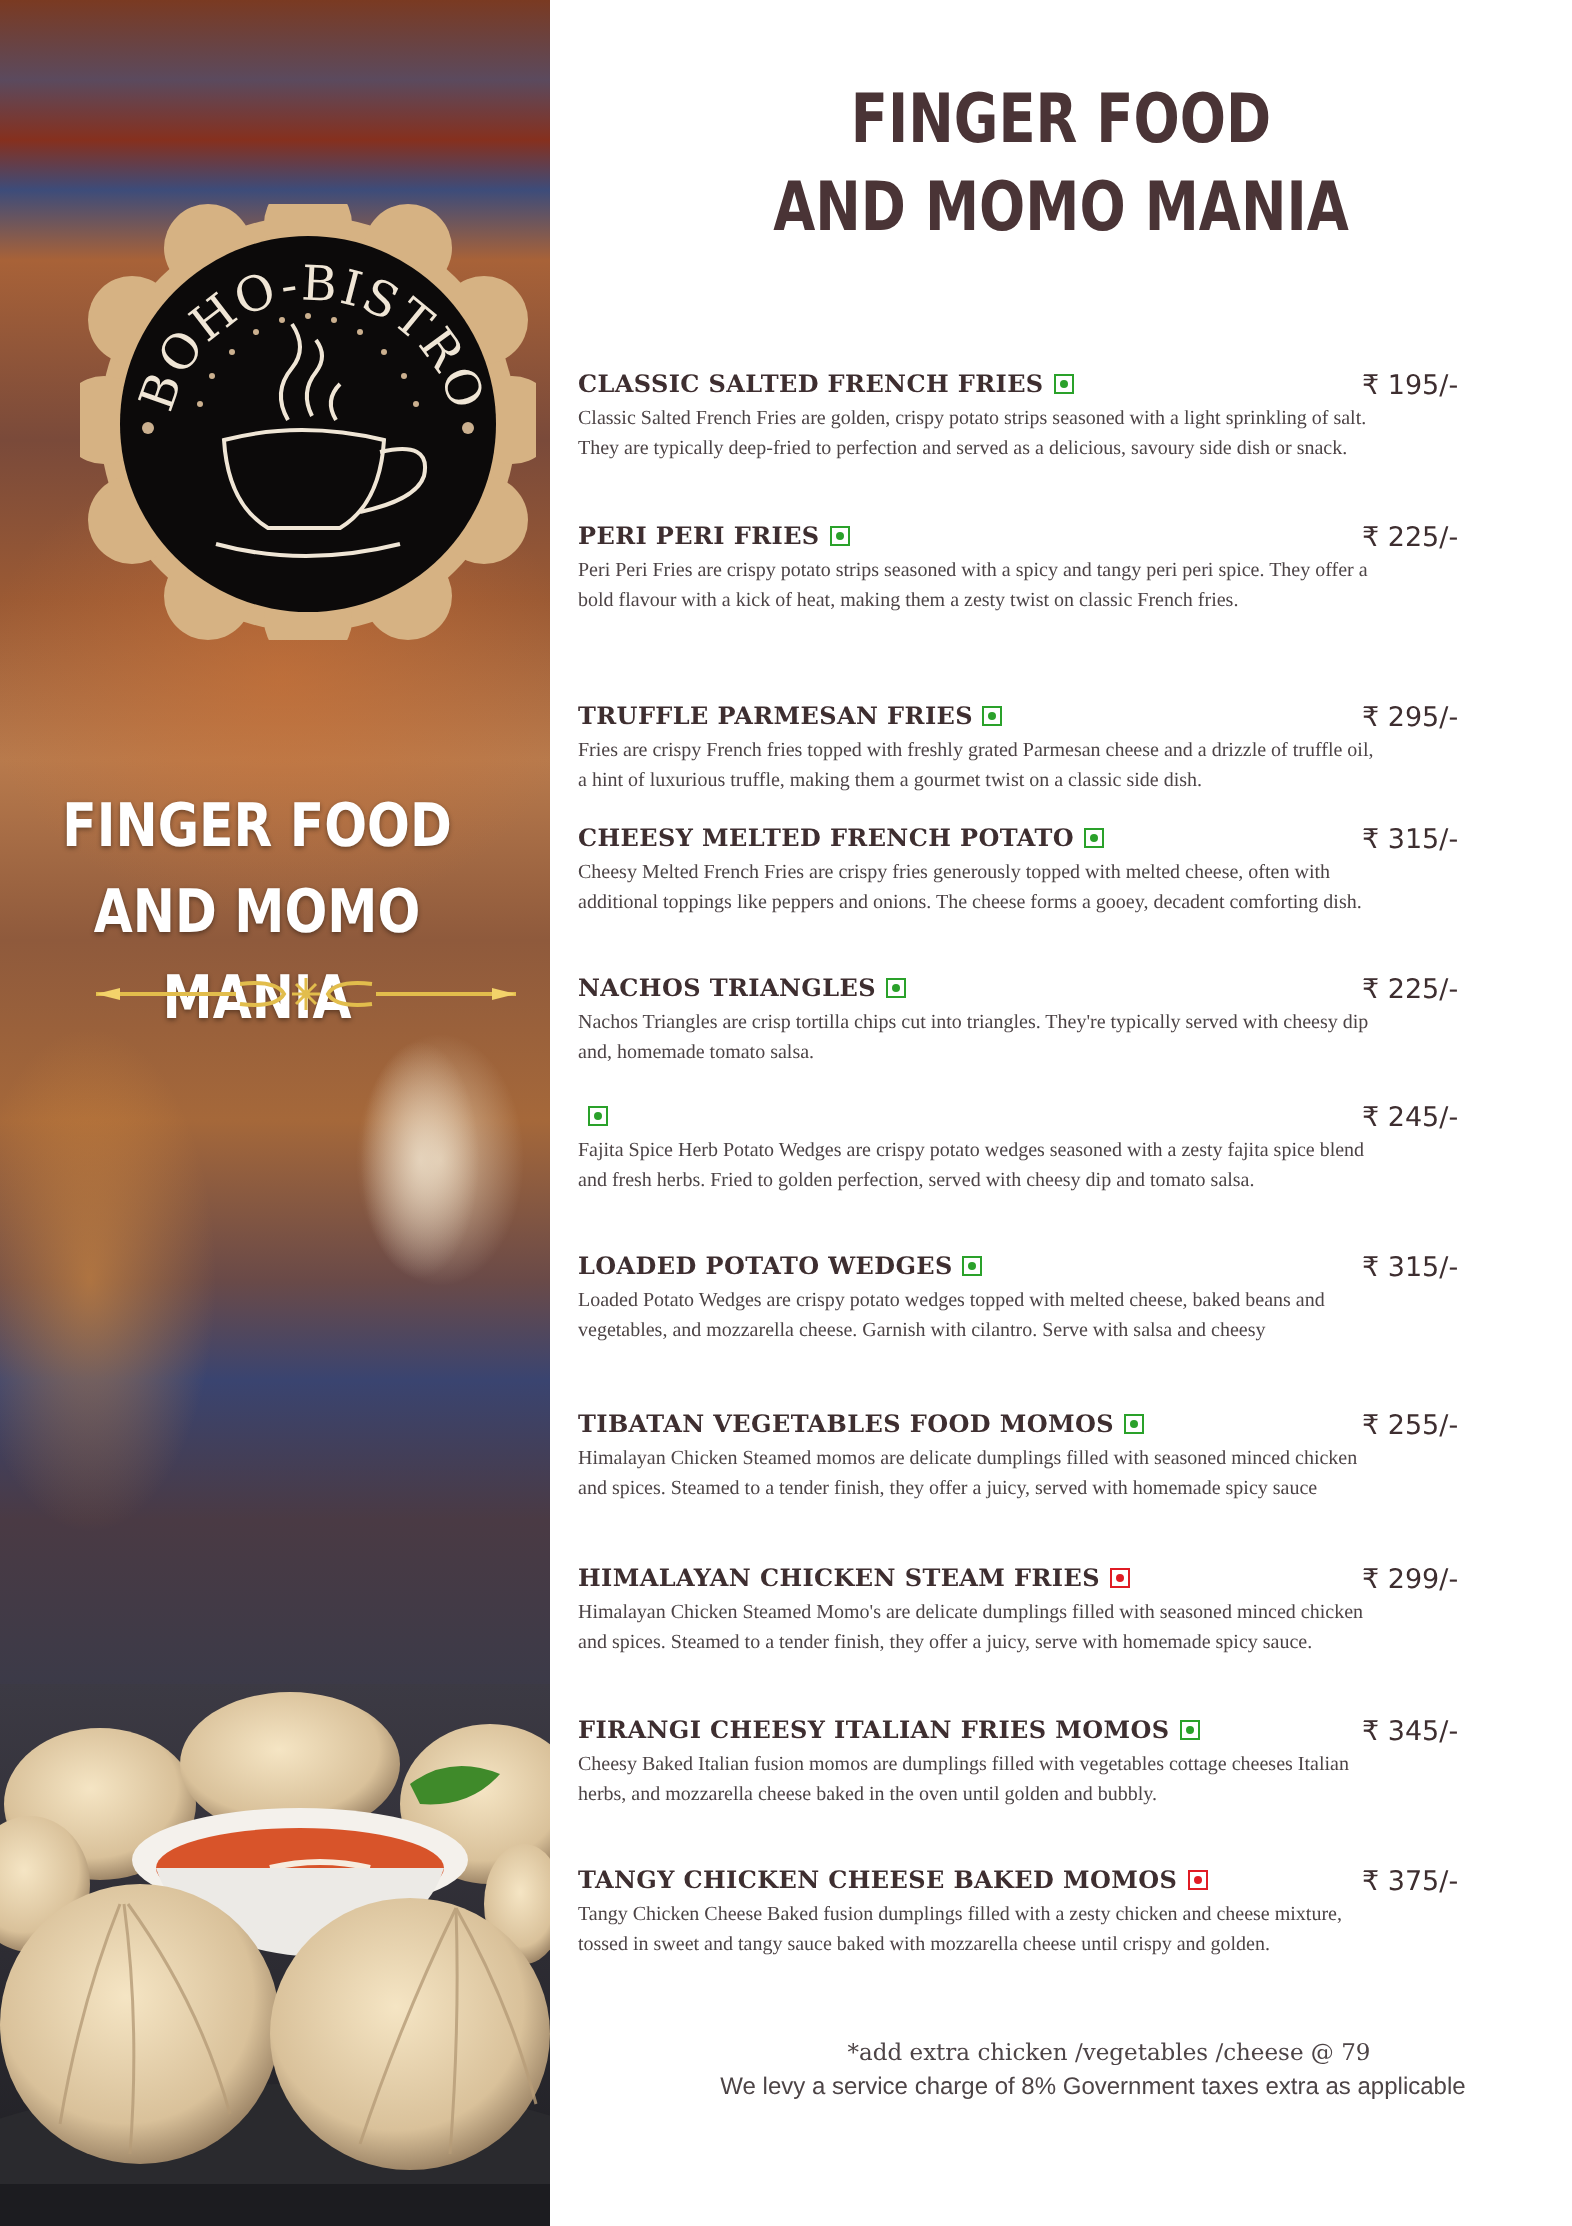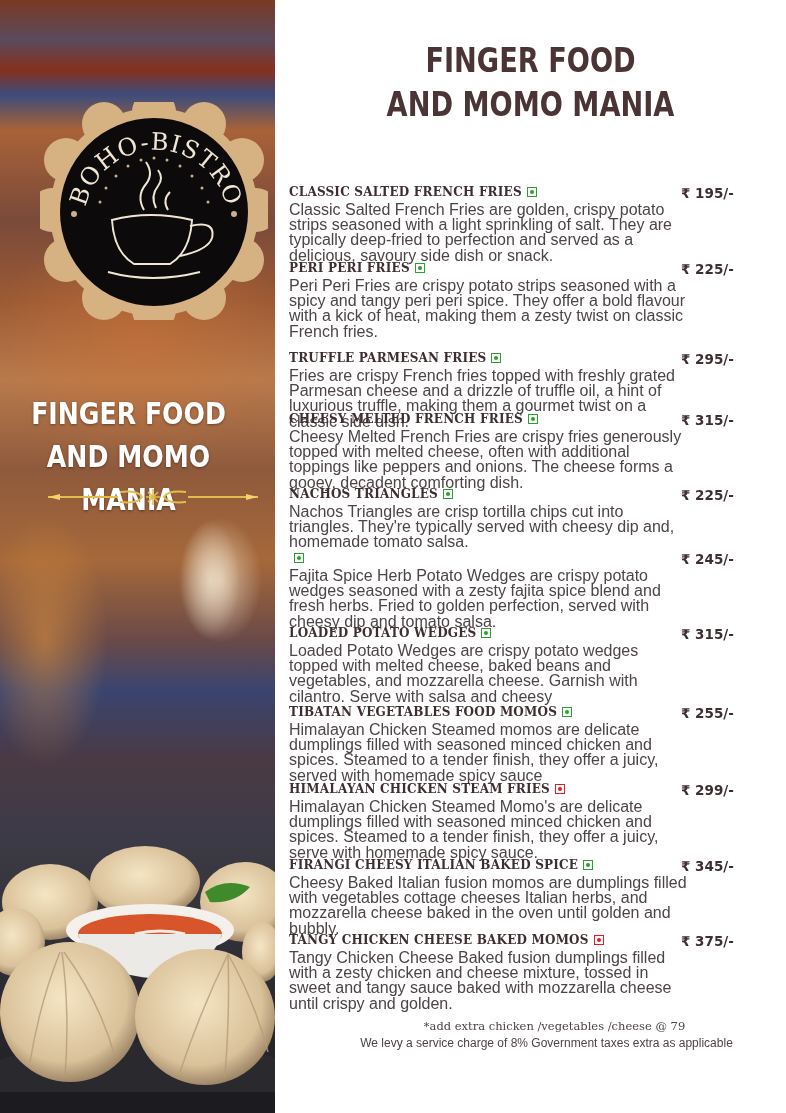--- a/index.html
+++ b/index.html
@@ -38,25 +38,25 @@
     font-family:"DejaVu Serif", serif; font-weight:bold; color:#3e2e30;
     font-size:12px; letter-spacing:0.2px; white-space:nowrap; display:inline-block; vertical-align:top;
   }
   .diet-mark {
     display:inline-block; width:8px; height:8px; border:1px solid; position:relative; margin-left:5px; top:2px; vertical-align:top;
   }
   .diet-mark::after { content:""; position:absolute; left:2px; top:2px; width:4px; height:4px; border-radius:50%; background:currentColor; }
   .diet-veg { color:#2aa12a; border-color:#2aa12a; }
   .diet-nonveg { color:#e01b24; border-color:#e01b24; }
   .item-price {
-    position:absolute; left:392px; top:0; font-family:"DejaVu Sans", sans-serif; font-weight:bold;
+    position:absolute; left:392px; top:0; font-family:"DejaVu Sans", sans-serif; font-weight:normal;
     color:#3e2e30; font-size:13.5px; white-space:nowrap;
   }
   .item-desc {
-    font-family:Liberation Sans, sans-serif; color:#4d4446; font-size:16px; line-height:15.2px; width:400px; margin-top:0px;
+    font-family:Liberation Serif, serif; color:#4d4446; font-size:10px; line-height:15.2px; width:400px; margin-top:0px;
   }
   .footnote { position:absolute; left:0; width:511px; text-align:center; color:#4d4446; }
   .fn1 { top:1019px; font-family:"DejaVu Serif", serif; font-size:11.5px; left:24px; }
   .fn2 { top:1036px; font-family:"Liberation Sans", sans-serif; font-size:12px; left:16px; }
 </style>
 </head>
 <body>
 
 <div class="left">
   <div class="warm-window"></div>
@@ -187,21 +187,21 @@
     <div class="item-head"><span class="item-name">PERI PERI FRIES</span><span class="diet-mark diet-veg"></span><span class="item-price">₹ 225/-</span></div>
     <div class="item-desc">Peri Peri Fries are crispy potato strips seasoned with a spicy and tangy peri peri spice. They offer a bold flavour with a kick of heat, making them a zesty twist on classic French fries.</div>
   </div>
 
   <div class="item" style="top:351px">
     <div class="item-head"><span class="item-name">TRUFFLE PARMESAN FRIES</span><span class="diet-mark diet-veg"></span><span class="item-price">₹ 295/-</span></div>
     <div class="item-desc">Fries are crispy French fries topped with freshly grated Parmesan cheese and a drizzle of truffle oil, a hint of luxurious truffle, making them a gourmet twist on a classic side dish.</div>
   </div>
 
   <div class="item" style="top:412px">
-    <div class="item-head"><span class="item-name">CHEESY MELTED FRENCH FRIES</span><span class="diet-mark diet-veg"></span><span class="item-price">₹ 315/-</span></div>
+    <div class="item-head"><span class="item-name">CHEESY MELTED FRENCH POTATO</span><span class="diet-mark diet-veg"></span><span class="item-price">₹ 315/-</span></div>
     <div class="item-desc">Cheesy Melted French Fries are crispy fries generously topped with melted cheese, often with additional toppings like peppers and onions. The cheese forms a gooey, decadent comforting dish.</div>
   </div>
 
   <div class="item" style="top:487px">
     <div class="item-head"><span class="item-name">NACHOS TRIANGLES</span><span class="diet-mark diet-veg"></span><span class="item-price">₹ 225/-</span></div>
     <div class="item-desc">Nachos Triangles are crisp tortilla chips cut into triangles. They're typically served with cheesy dip and, homemade tomato salsa.</div>
   </div>
 
   <div class="item" style="top:551px">
     <div class="item-head"><span class="diet-mark diet-veg"></span><span class="item-price">₹ 245/-</span></div>
@@ -217,21 +217,21 @@
     <div class="item-head"><span class="item-name">TIBATAN VEGETABLES FOOD MOMOS</span><span class="diet-mark diet-veg"></span><span class="item-price">₹ 255/-</span></div>
     <div class="item-desc">Himalayan Chicken Steamed momos are delicate dumplings filled with seasoned minced chicken and spices. Steamed to a tender finish, they offer a juicy, served with homemade spicy sauce</div>
   </div>
 
   <div class="item" style="top:782px">
     <div class="item-head"><span class="item-name">HIMALAYAN CHICKEN STEAM FRIES</span><span class="diet-mark diet-nonveg"></span><span class="item-price">₹ 299/-</span></div>
     <div class="item-desc">Himalayan Chicken Steamed Momo's are delicate dumplings filled with seasoned minced chicken and spices. Steamed to a tender finish, they offer a juicy, serve with homemade spicy sauce.</div>
   </div>
 
   <div class="item" style="top:858px">
-    <div class="item-head"><span class="item-name">FIRANGI CHEESY ITALIAN BAKED SPICE</span><span class="diet-mark diet-veg"></span><span class="item-price">₹ 345/-</span></div>
+    <div class="item-head"><span class="item-name">FIRANGI CHEESY ITALIAN FRIES MOMOS</span><span class="diet-mark diet-veg"></span><span class="item-price">₹ 345/-</span></div>
     <div class="item-desc">Cheesy Baked Italian fusion momos are dumplings filled with vegetables cottage cheeses Italian herbs, and mozzarella cheese baked in the oven until golden and bubbly.</div>
   </div>
 
   <div class="item" style="top:933px">
     <div class="item-head"><span class="item-name">TANGY CHICKEN CHEESE BAKED MOMOS</span><span class="diet-mark diet-nonveg"></span><span class="item-price">₹ 375/-</span></div>
     <div class="item-desc">Tangy Chicken Cheese Baked fusion dumplings filled with a zesty chicken and cheese mixture, tossed in sweet and tangy sauce baked with mozzarella cheese until crispy and golden.</div>
   </div>
 
   <div class="footnote fn1">*add extra chicken /vegetables /cheese @ 79</div>
   <div class="footnote fn2">We levy a service charge of 8% Government taxes extra as applicable</div>

